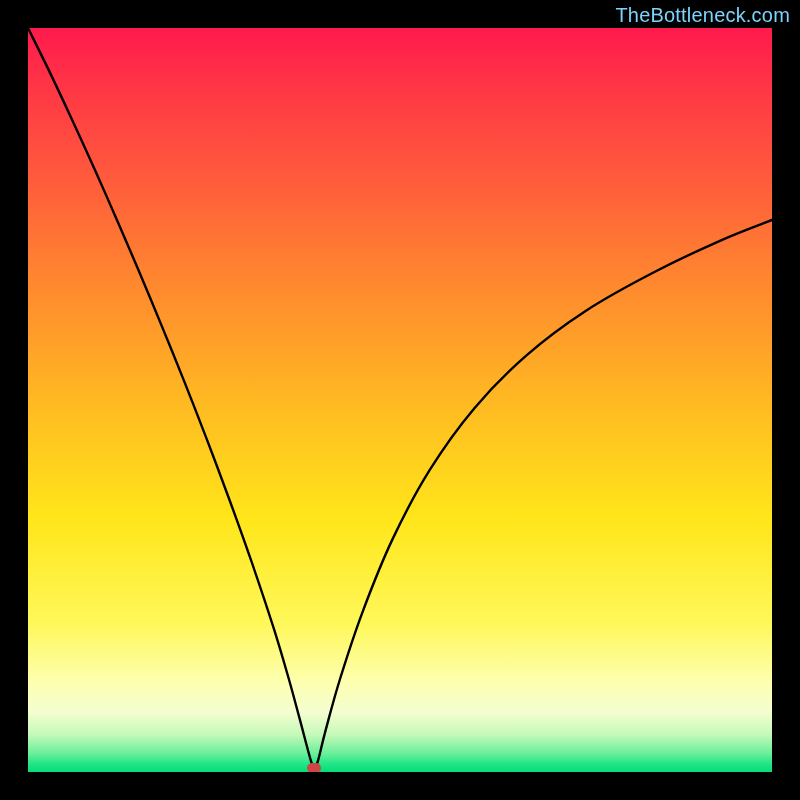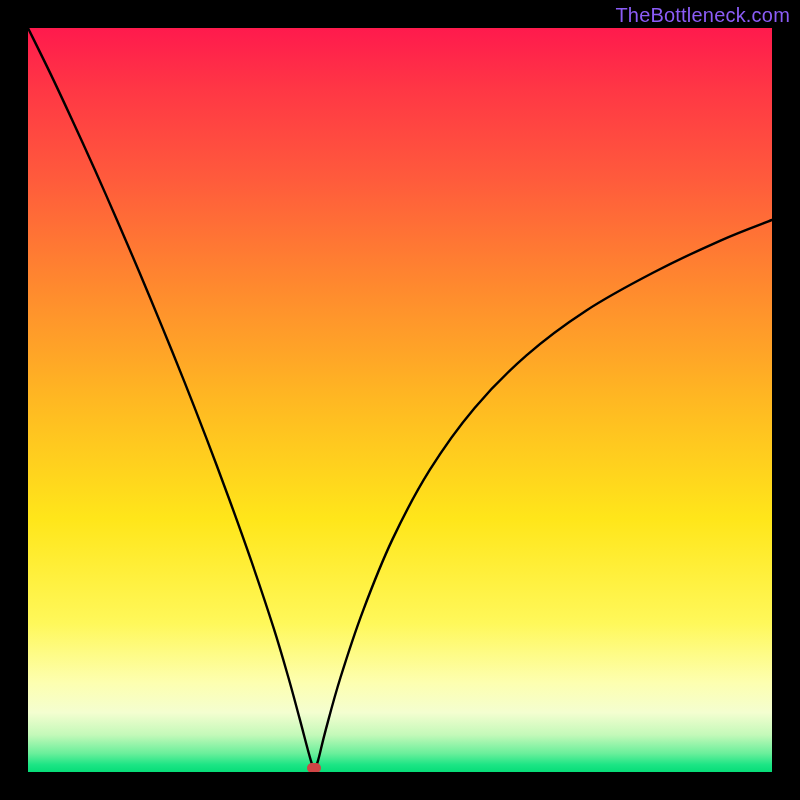--- a/index.html
+++ b/index.html
@@ -55,21 +55,21 @@
     top: 0;
     width: 744px;
     height: 744px;
   }
   .watermark {
     position: absolute;
     top: 4px;
     right: 10px;
     font-family: Arial, Helvetica, sans-serif;
     font-size: 20px;
-    color: #8b5cf6;
+    color: #7dd3fc;
     letter-spacing: 0.2px;
     user-select: none;
   }
   .marker {
     position: absolute;
     width: 14px;
     height: 10px;
     border-radius: 5px;
     background: #cf4545;
     transform: translate(-50%, -50%);

